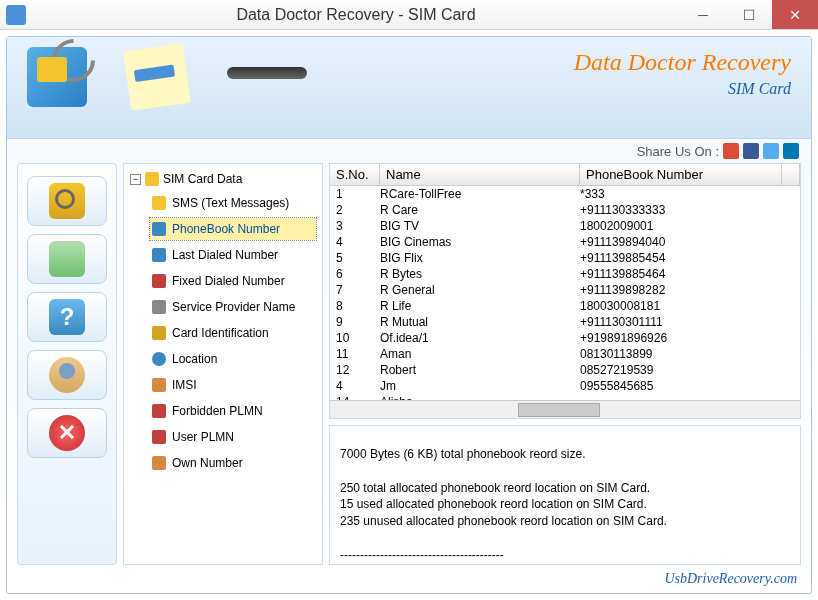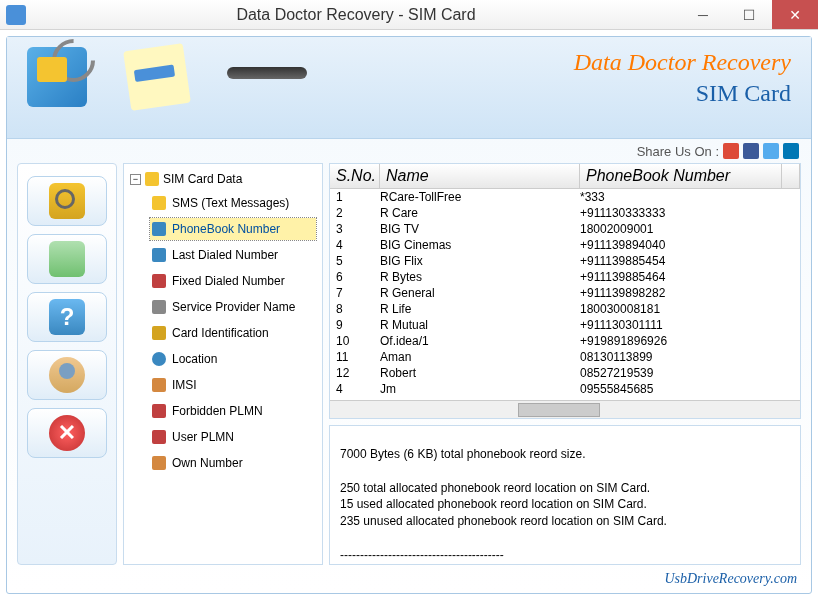--- a/index.html
+++ b/index.html
@@ -16,21 +16,21 @@
 .banner-icons { position: absolute; left: 20px; top: 10px; display: flex; gap: 40px; }
 .bicon { width: 60px; height: 60px; }
 .bicon.sim { background: linear-gradient(135deg, #5ab0e8, #2a7fc4); border-radius: 6px; position: relative; }
 .bicon.sim::after { content: ""; position: absolute; left: 10px; top: 10px; width: 30px; height: 25px; background: #f4c430; border-radius: 3px; }
 .bicon.sim::before { content: ""; position: absolute; left: 25px; top: -8px; width: 35px; height: 35px; border: 4px solid #888; border-radius: 50%; border-top-color: transparent; transform: rotate(45deg); }
 .bicon.report { background: #fff8c0; border-radius: 4px; transform: rotate(-8deg); position: relative; }
 .bicon.report::after { content: ""; position: absolute; left: 8px; top: 20px; width: 40px; height: 12px; background: #4a90d9; border-radius: 2px; }
 .bicon.pen { background: linear-gradient(#333, #666); width: 80px; height: 12px; border-radius: 6px; margin-top: 20px; }
 .banner-text { position: absolute; right: 20px; top: 12px; text-align: right; }
 .banner-text .line1 { font-family: "Comic Sans MS", cursive; font-size: 24px; color: #ff7a00; font-style: italic; }
-.banner-text .line2 { font-family: "Comic Sans MS", cursive; font-size: 24px; color: #1a5fa8; margin-top: 4px; }
+.banner-text .line2 { font-family: "Comic Sans MS", cursive; font-size: 16px; color: #1a5fa8; font-style: italic; margin-top: 4px; }
 .share-row { height: 24px; display: flex; align-items: center; justify-content: flex-end; padding: 0 12px; gap: 4px; font-size: 13px; color: #555; }
 .share-icon { width: 16px; height: 16px; border-radius: 2px; display: inline-block; }
 .si-gp { background: #dd4b39; }
 .si-fb { background: #3b5998; }
 .si-tw { background: #55acee; }
 .si-li { background: #0077b5; }
 .main-area { flex: 1; display: flex; gap: 6px; padding: 0 10px 6px 10px; overflow: hidden; }
 .sidebar { width: 100px; border: 1px solid #c8dcee; border-radius: 4px; background: linear-gradient(#fff, #e8f2fb); display: flex; flex-direction: column; align-items: center; gap: 8px; padding: 12px 0; }
 .sidebtn { width: 80px; height: 50px; border: 1px solid #b8d4ec; border-radius: 8px; background: linear-gradient(#fff, #e0edf8); display: flex; align-items: center; justify-content: center; cursor: pointer; }
 .sbicon { width: 36px; height: 36px; border-radius: 6px; }
@@ -55,21 +55,21 @@
 .ic-fd { background: #c04040; }
 .ic-sp { background: #888; }
 .ic-ci { background: #d4a420; }
 .ic-loc { background: #3a88c0; border-radius: 50%; }
 .ic-imsi { background: #d48840; }
 .ic-fp { background: #c04040; }
 .ic-up { background: #c04040; }
 .ic-own { background: #d48840; }
 .right-col { flex: 1; display: flex; flex-direction: column; gap: 6px; overflow: hidden; }
 .grid-box { flex: 1; border: 1px solid #c8dcee; background: #fff; overflow: hidden; display: flex; flex-direction: column; }
-.grid-head { display: flex; background: linear-gradient(#fff, #e8e8e8); border-bottom: 1px solid #ccc; font-size: 16px; font-style: italic; }
+.grid-head { display: flex; background: linear-gradient(#fff, #e8e8e8); border-bottom: 1px solid #ccc; font-size: 13px; }
 .gh-cell { padding: 3px 6px; border-right: 1px solid #ccc; }
 .gh-sno { width: 50px; }
 .gh-name { width: 200px; }
 .gh-num { flex: 1; }
 .gh-sc { width: 18px; }
 .grid-body { flex: 1; overflow-y: auto; }
 .grid-row { display: flex; font-size: 12px; padding: 1px 0; }
 .gc-sno { width: 50px; padding-left: 6px; }
 .gc-name { width: 200px; }
 .gc-num { flex: 1; }

